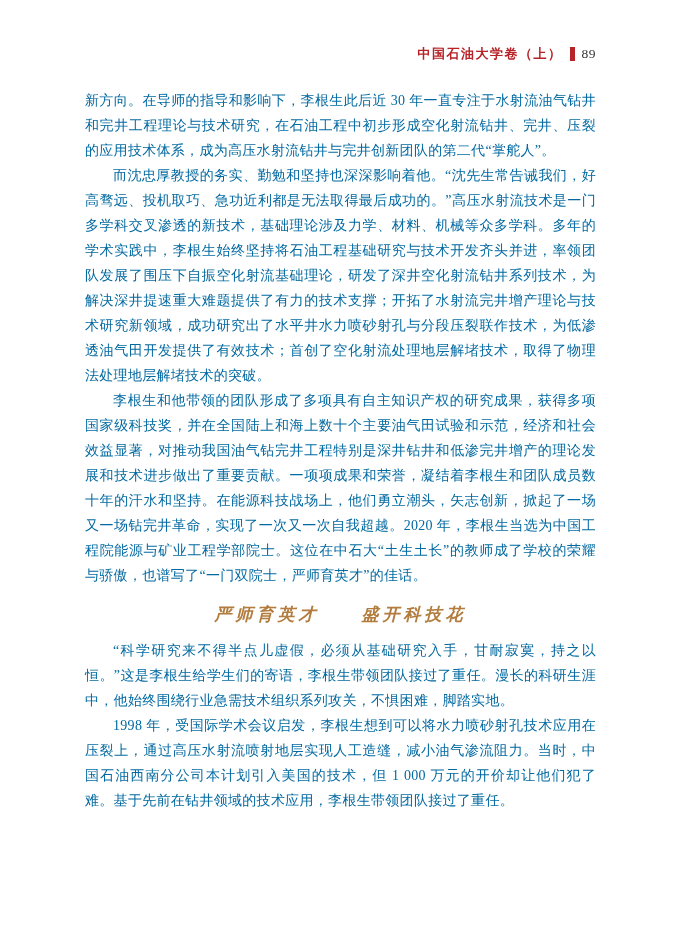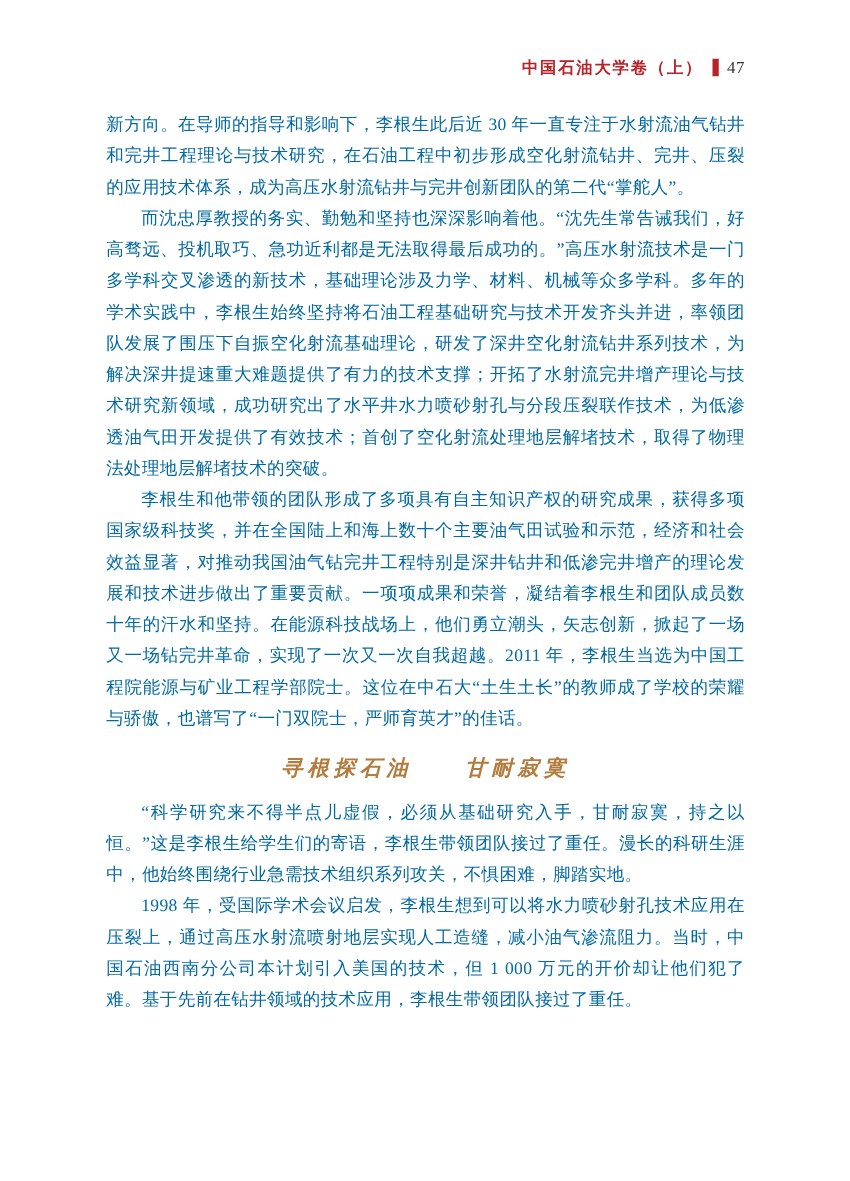--- a/index.html
+++ b/index.html
@@ -77,32 +77,32 @@
   }
 </style>
 </head>
 <body>
 
 <div class="page">
 
   <header class="page-header">
     <span class="header-title">中国石油大学卷（上）</span>
     <span class="header-bar"></span>
-    <span class="header-page">47</span>
+    <span class="header-page">89</span>
   </header>
 
   <main class="page-body">
 
     <p class="para continuation">新方向。在导师的指导和影响下，李根生此后近 30 年一直专注于水射流油气钻井和完井工程理论与技术研究，在石油工程中初步形成空化射流钻井、完井、压裂的应用技术体系，成为高压水射流钻井与完井创新团队的第二代“掌舵人”。</p>
 
     <p class="para">而沈忠厚教授的务实、勤勉和坚持也深深影响着他。“沈先生常告诫我们，好高骛远、投机取巧、急功近利都是无法取得最后成功的。”高压水射流技术是一门多学科交叉渗透的新技术，基础理论涉及力学、材料、机械等众多学科。多年的学术实践中，李根生始终坚持将石油工程基础研究与技术开发齐头并进，率领团队发展了围压下自振空化射流基础理论，研发了深井空化射流钻井系列技术，为解决深井提速重大难题提供了有力的技术支撑；开拓了水射流完井增产理论与技术研究新领域，成功研究出了水平井水力喷砂射孔与分段压裂联作技术，为低渗透油气田开发提供了有效技术；首创了空化射流处理地层解堵技术，取得了物理法处理地层解堵技术的突破。</p>
 
-    <p class="para">李根生和他带领的团队形成了多项具有自主知识产权的研究成果，获得多项国家级科技奖，并在全国陆上和海上数十个主要油气田试验和示范，经济和社会效益显著，对推动我国油气钻完井工程特别是深井钻井和低渗完井增产的理论发展和技术进步做出了重要贡献。一项项成果和荣誉，凝结着李根生和团队成员数十年的汗水和坚持。在能源科技战场上，他们勇立潮头，矢志创新，掀起了一场又一场钻完井革命，实现了一次又一次自我超越。2011 年，李根生当选为中国工程院能源与矿业工程学部院士。这位在中石大“土生土长”的教师成了学校的荣耀与骄傲，也谱写了“一门双院士，严师育英才”的佳话。</p>
+    <p class="para">李根生和他带领的团队形成了多项具有自主知识产权的研究成果，获得多项国家级科技奖，并在全国陆上和海上数十个主要油气田试验和示范，经济和社会效益显著，对推动我国油气钻完井工程特别是深井钻井和低渗完井增产的理论发展和技术进步做出了重要贡献。一项项成果和荣誉，凝结着李根生和团队成员数十年的汗水和坚持。在能源科技战场上，他们勇立潮头，矢志创新，掀起了一场又一场钻完井革命，实现了一次又一次自我超越。2020 年，李根生当选为中国工程院能源与矿业工程学部院士。这位在中石大“土生土长”的教师成了学校的荣耀与骄傲，也谱写了“一门双院士，严师育英才”的佳话。</p>
 
-    <h2 class="section-heading">寻根探石油　　甘耐寂寞</h2>
+    <h2 class="section-heading">严师育英才　　盛开科技花</h2>
 
     <p class="para">“科学研究来不得半点儿虚假，必须从基础研究入手，甘耐寂寞，持之以恒。”这是李根生给学生们的寄语，李根生带领团队接过了重任。漫长的科研生涯中，他始终围绕行业急需技术组织系列攻关，不惧困难，脚踏实地。</p>
 
     <p class="para">1998 年，受国际学术会议启发，李根生想到可以将水力喷砂射孔技术应用在压裂上，通过高压水射流喷射地层实现人工造缝，减小油气渗流阻力。当时，中国石油西南分公司本计划引入美国的技术，但 1 000 万元的开价却让他们犯了难。基于先前在钻井领域的技术应用，李根生带领团队接过了重任。</p>
 
 
   </main>
 
 </div>
 

